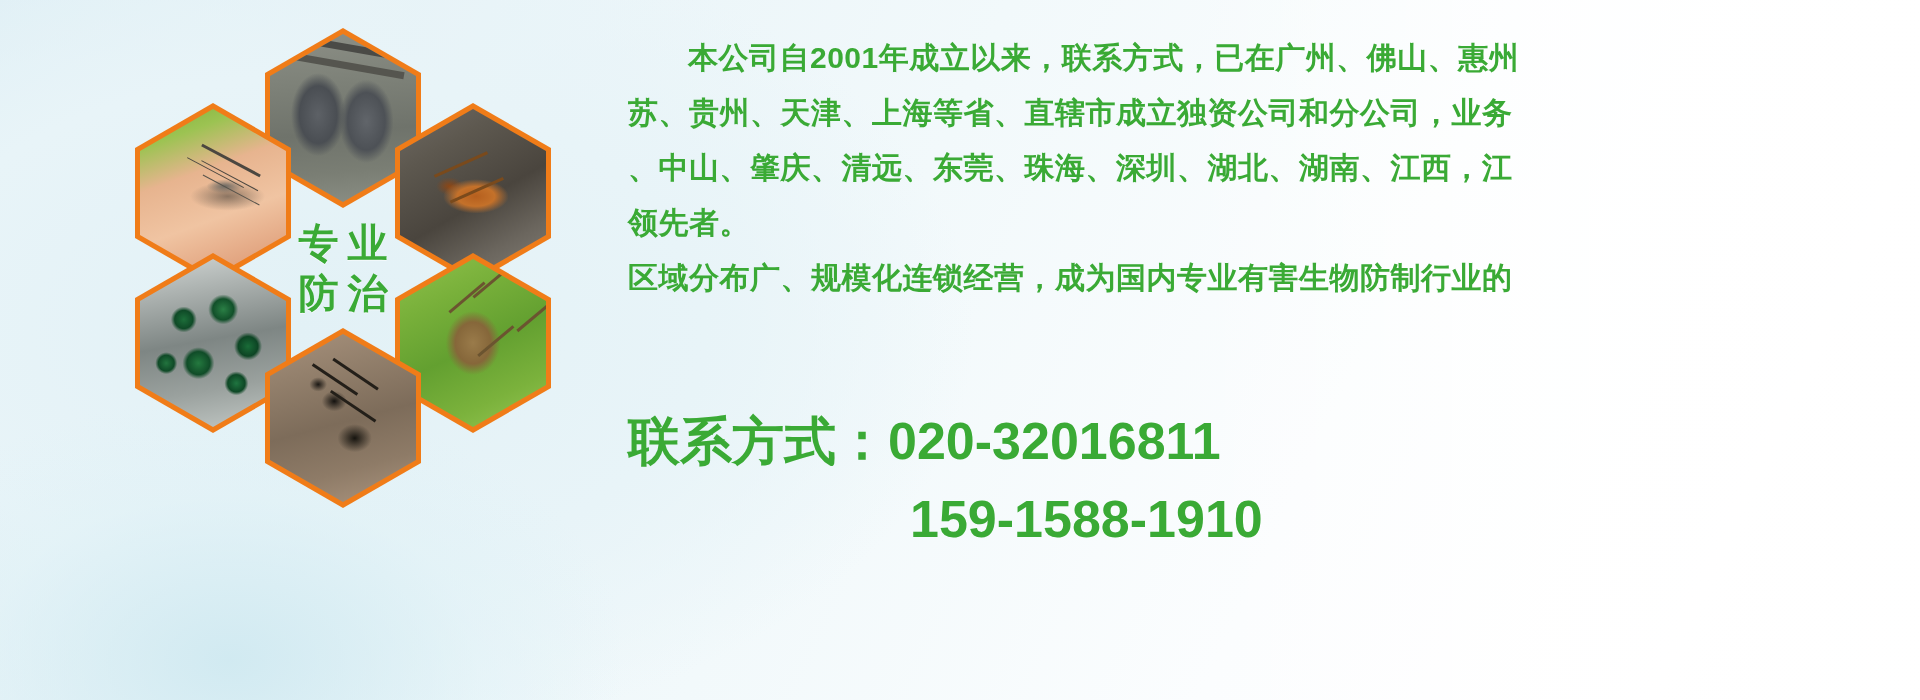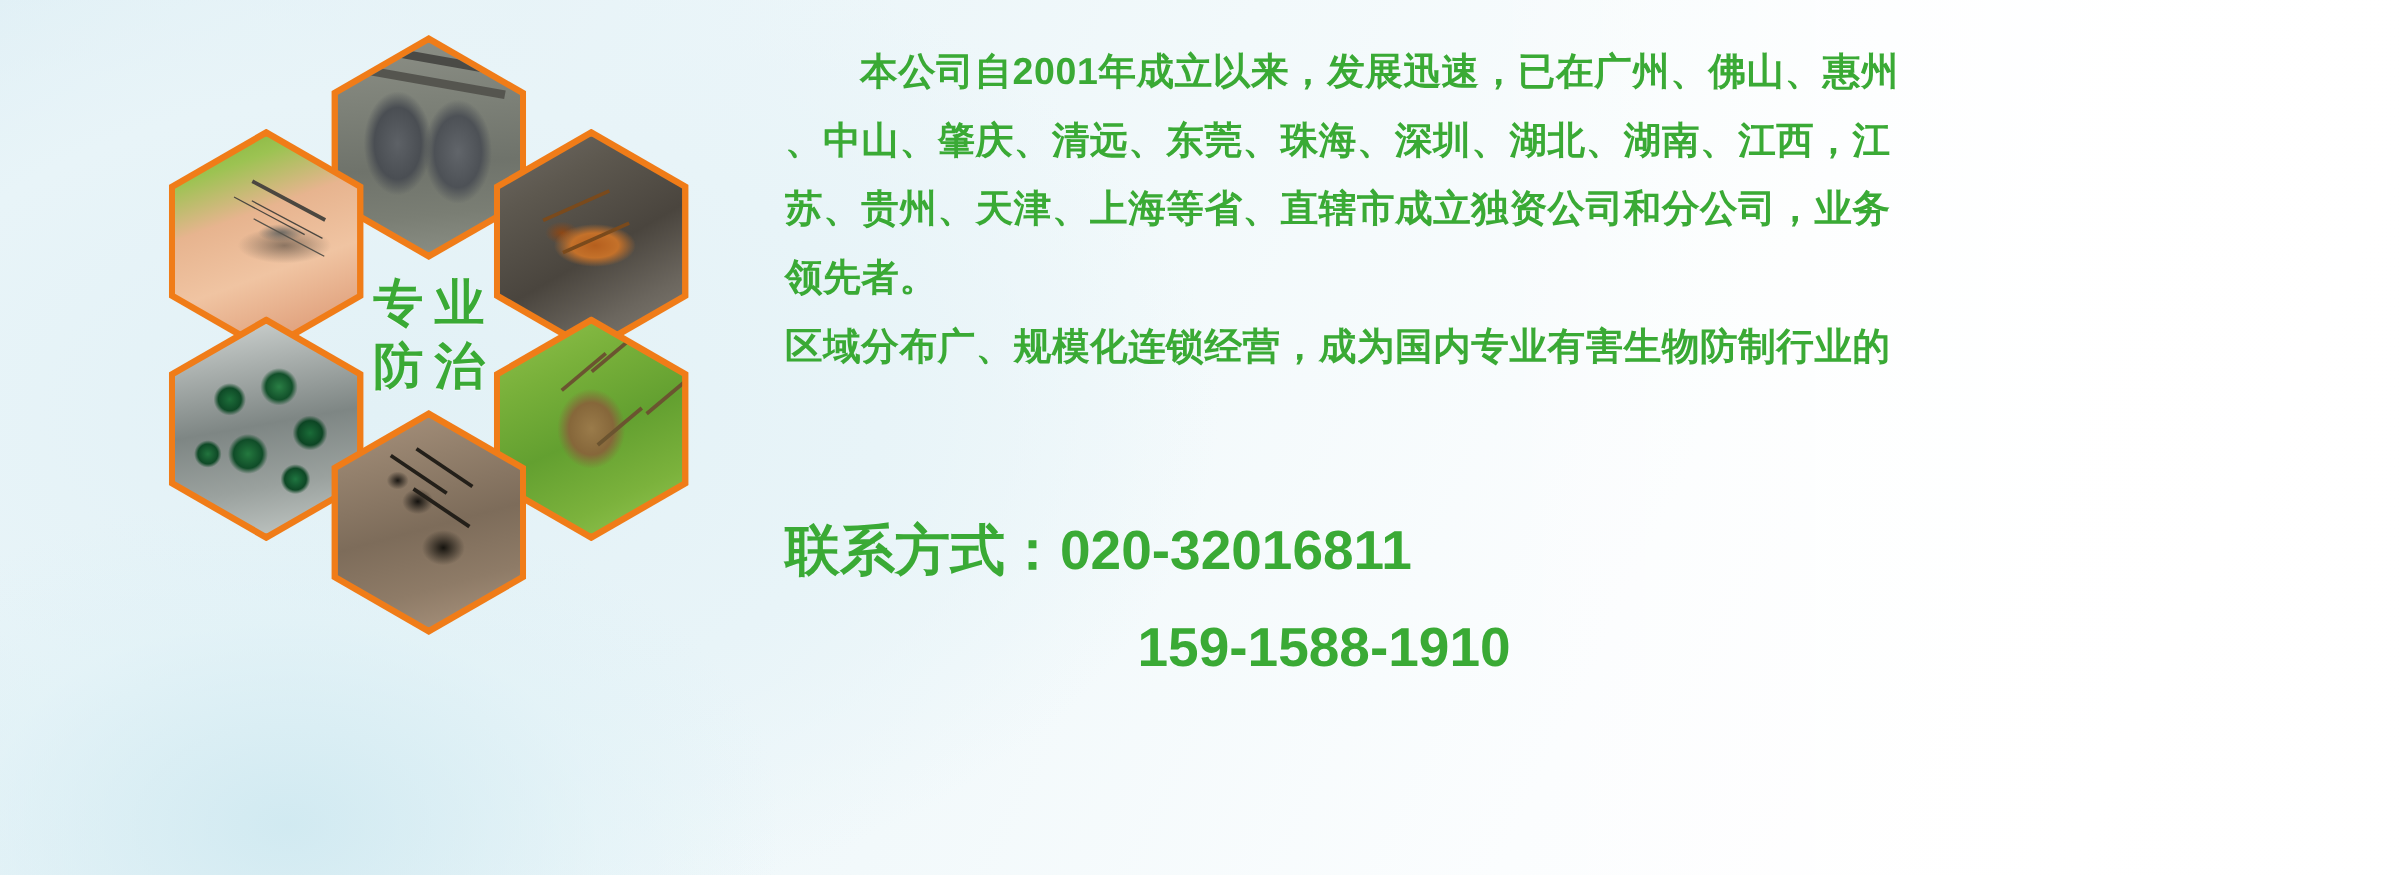--- a/index.html
+++ b/index.html
@@ -165,21 +165,21 @@
   .copy p.indent { text-indent: 60px; }
 
   
   .contact {
     position: absolute;
     left: 628px; top: 402px;
     z-index: 4;
   }
   .contact .line {
     color: #3aaa35;
-    font-size: 44px;
+    font-size: 52px;
     font-weight: bold;
     line-height: 78px;
     white-space: nowrap;
   }
   .contact .line.second { padding-left: 282px; }
 </style>
 </head>
 <body>
 
 <div id="banner">
@@ -225,23 +225,23 @@
 
     <div class="hex h-ant">
       <div class="inner">
         <div class="photo ph-ant"></div>
       </div>
     </div>
 
   </div>
 
   <div class="copy">
-    <p class="indent">本公司自2001年成立以来，发展迅速，已在广州、佛山、惠州</p>
+    <p class="indent">本公司自2001年成立以来，联系方式，已在广州、佛山、惠州</p>
+    <p>苏、贵州、天津、上海等省、直辖市成立独资公司和分公司，业务</p>
     <p>、中山、肇庆、清远、东莞、珠海、深圳、湖北、湖南、江西，江</p>
-    <p>苏、贵州、天津、上海等省、直辖市成立独资公司和分公司，业务</p>
     <p>领先者。</p>
     <p>区域分布广、规模化连锁经营，成为国内专业有害生物防制行业的</p>
   </div>
 
   <div class="contact">
     <div class="line">联系方式：020-32016811</div>
     <div class="line second">159-1588-1910</div>
   </div>
 
 </div>

